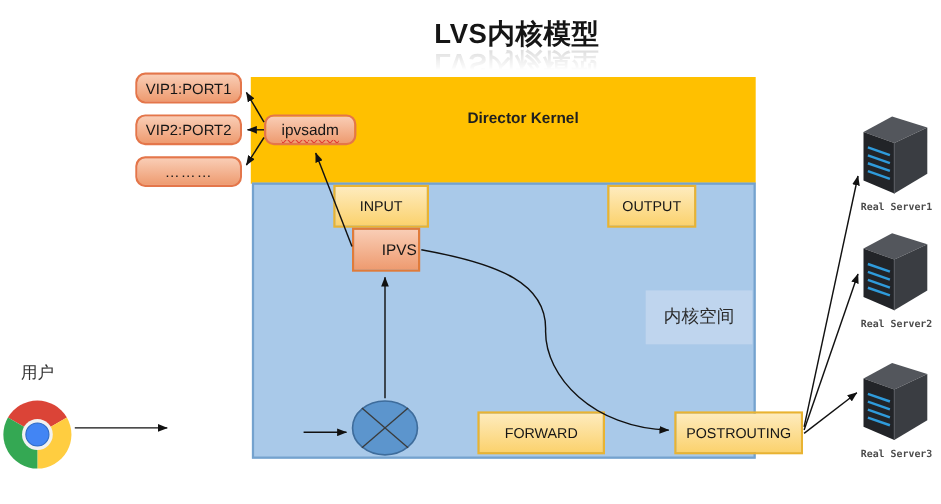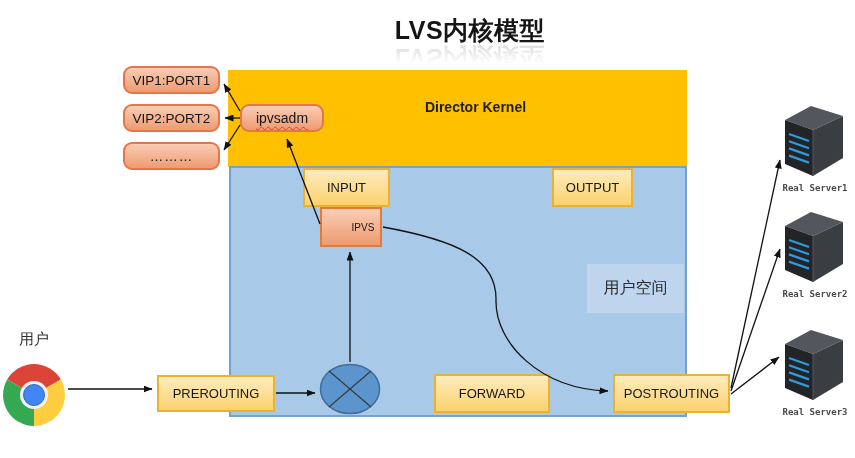--- a/index.html
+++ b/index.html
@@ -58,21 +58,21 @@
   }
   .vip1{left:123px;top:66px;width:97px;height:28px;}
   .vip2{left:123px;top:104px;width:97px;height:28px;}
   .vip3{left:123px;top:142px;width:97px;height:28px;letter-spacing:1px;}
   .ipvsadm{left:240px;top:104px;width:84px;height:28px;font-size:14px;}
   .wavy{
     text-decoration-line:underline;text-decoration-style:wavy;
     text-decoration-color:#E03C31;text-decoration-thickness:1px;text-underline-offset:3px;
   }
   .ipvs{left:320px;top:207px;width:62px;height:40px;border-radius:0;
-    border-color:#E07B3A;font-size:10px;padding-left:24px;}
+    border-color:#E07B3A;font-size:14px;padding-left:24px;}
   
   .node-circle{position:absolute;left:319px;top:363px;z-index:4;}
   
   .client{position:absolute;left:1px;top:330px;width:66px;text-align:center;z-index:2;}
   .client-label{font-size:15px;color:#303030;margin-bottom:13px;}
   
   .server{position:absolute;width:72px;text-align:center;z-index:2;}
   .server.s1{left:779px;top:96px;}
   .server.s2{left:779px;top:202px;}
   .server.s3{left:779px;top:320px;}
@@ -89,33 +89,32 @@
 <div class="canvas">
 
   <div class="title">LVS内核模型</div>
   <div class="title reflection">LVS内核模型</div>
 
   <div class="user-space">
     <div class="us-line1">Director Kernel</div>
   </div>
 
   <div class="kernel-space"></div>
-  <div class="kernel-label">用户空间</div>
+  <div class="kernel-label">内核空间</div>
 
   <div class="salmon vip1">VIP1:PORT1</div>
   <div class="salmon vip2">VIP2:PORT2</div>
   <div class="salmon vip3">………</div>
 
   <div class="salmon ipvsadm">
     <span class="wavy">ipvsadm</span>
   </div>
 
   <div class="gold input">INPUT</div>
   <div class="gold output">OUTPUT</div>
-  <div class="gold prerouting">PREROUTING</div>
   <div class="gold forward">FORWARD</div>
   <div class="gold postrouting">POSTROUTING</div>
 
   <div class="salmon ipvs">IPVS</div>
 
   <svg class="node-circle" width="62" height="52">
     <ellipse cx="31" cy="26" rx="29.5" ry="24.5" fill="#5C95CD" stroke="#3E6C9B" stroke-width="1.5"></ellipse>
     <line x1="10" y1="8" x2="52" y2="44" stroke="#3b3b3b" stroke-width="1.2"></line>
     <line x1="52" y1="8" x2="10" y2="44" stroke="#3b3b3b" stroke-width="1.2"></line>
   </svg>

